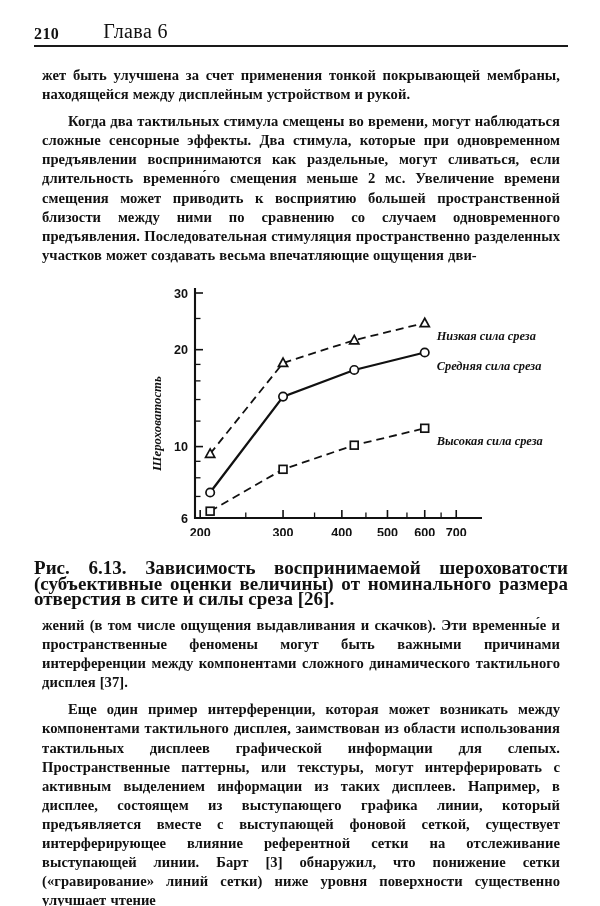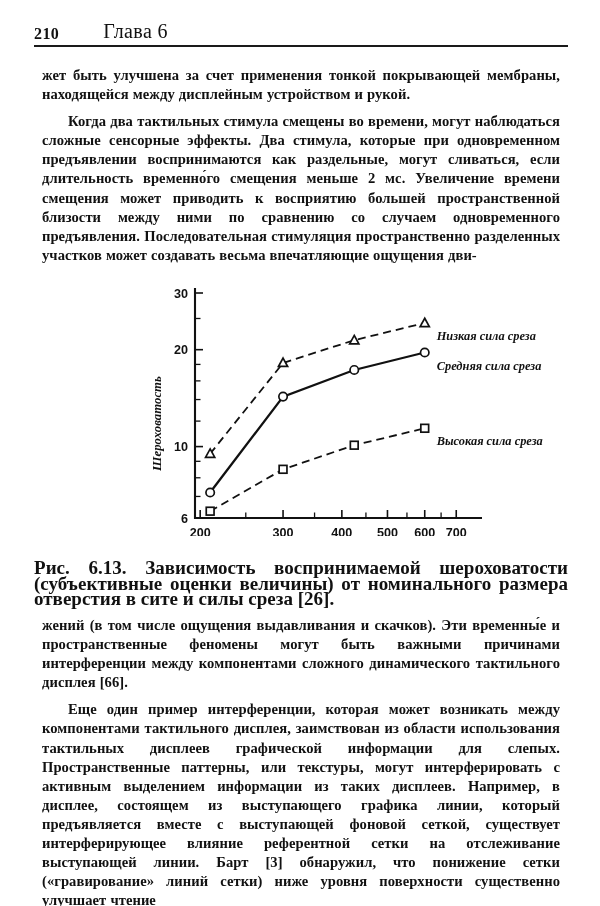--- a/index.html
+++ b/index.html
@@ -155,17 +155,17 @@
             <rect class="mk" x="316.34720586379865" y="157.29533392120922" width="7.8" height="7.8"></rect>
             <rect class="mk" x="386.83317202274816" y="140.36859546860452" width="7.8" height="7.8"></rect>
           </g>
           <text class="serieslabel" x="402.73317202274814" y="161.26859546860453" text-anchor="start">Высокая сила среза</text>
         </svg>
     </div>
     <div class="caption">Рис. 6.13. Зависимость воспринимаемой шероховатости (субъективные оценки величины) от номинального размера отверстия в сите и силы среза [26].</div>
   </div>
 
   <div class="col blk2">
-    <p class="bt">жений (в том числе ощущения выдавливания и скачков). Эти временны́е и пространственные феномены могут быть важными причинами интерференции между компонентами сложного динамического тактильного дисплея [66].</p>
+    <p class="bt">жений (в том числе ощущения выдавливания и скачков). Эти временны́е и пространственные феномены могут быть важными причинами интерференции между компонентами сложного динамического тактильного дисплея [37].</p>
     <p class="bt ind">Еще один пример интерференции, которая может возникать между компонентами тактильного дисплея, заимствован из области использования тактильных дисплеев графической информации для слепых. Пространственные паттерны, или текстуры, могут интерферировать с активным выделением информации из таких дисплеев. Например, в дисплее, состоящем из выступающего графика линии, который предъявляется вместе с выступающей фоновой сеткой, существует интерферирующее влияние референтной сетки на отслеживание выступающей линии. Барт [3] обнаружил, что понижение сетки («гравирование» линий сетки) ниже уровня поверхности существенно улучшает чтение</p>
   </div>
 
 </div>
 
 </body></html>

